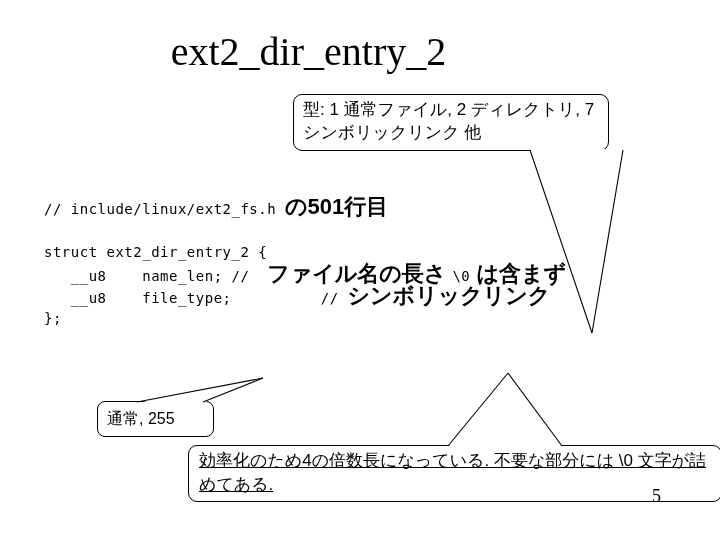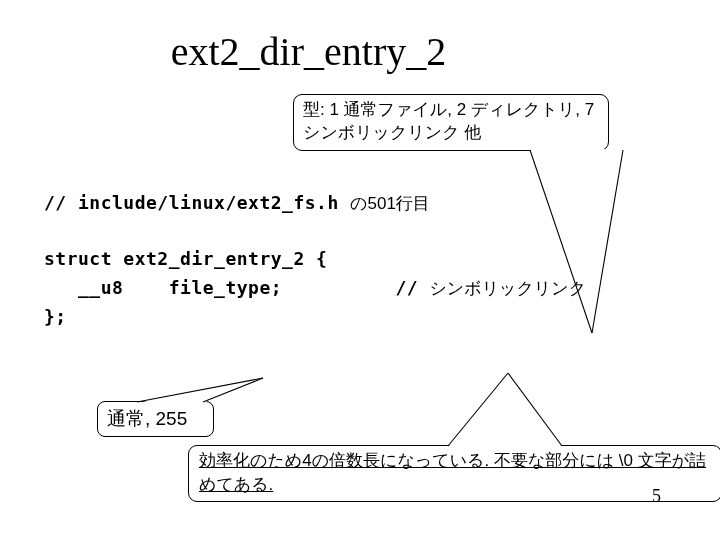--- a/index.html
+++ b/index.html
@@ -9,30 +9,30 @@
   
   .slide-title{top:28px;left:0;width:617px;text-align:center;
     font-family:"Liberation Serif","DejaVu Serif",serif;font-size:40px;
     font-weight:normal;letter-spacing:0px;z-index:3;}
   
   .callout{background:#fff;border:1.5px solid #000;border-radius:9px;
     box-sizing:border-box;z-index:1;}
   .callout .txt{font-size:17px;line-height:23px;}
   .co-type{left:293px;top:94px;width:316px;height:57px;padding:3px 9px;}
   .co-usual{left:97px;top:401px;width:117px;height:36px;padding:5px 9px;border-radius:8px;}
-  .co-usual .txt{font-size:19px;line-height:24px;white-space:nowrap;}
+  .co-usual .txt{font-size:16px;line-height:24px;white-space:nowrap;}
   .co-pad{left:188px;top:445px;width:534px;height:57px;padding:3px 10px;text-decoration:underline;}
   .co-pad .txt{font-size:17px;line-height:24px;}
   
   .codewrap{left:44px;top:241px;z-index:3;}
-  .code-line{white-space:pre;height:22px;line-height:22px;margin-top:7px;}
+  .code-line{white-space:pre;height:22px;line-height:22px;}
   .cd{font-family:"DejaVu Sans Mono","Liberation Mono",monospace;
-      font-weight:bold;font-size:18px;letter-spacing:.5px;}
+      font-weight:normal;font-size:14px;letter-spacing:.5px;}
   .jp{font-family:"Liberation Sans","DejaVu Sans",sans-serif;
-      font-weight:normal;font-size:17px;letter-spacing:0;}
+      font-weight:bold;font-size:22px;letter-spacing:0;}
   .include-line{left:44px;top:192px;white-space:pre;z-index:3;}
   
   .connectors{left:0;top:0;z-index:2;pointer-events:none;}
   .page-num{left:652px;top:486px;font-family:"Liberation Serif","DejaVu Serif",serif;
     font-size:18px;z-index:3;}
 </style>
 </head>
 <body>
 
 <div class="abs slide-title">ext2_dir_entry_2</div>
@@ -61,17 +61,18 @@
 
   <polygon points="448,447 508,372 562,447" fill="#ffffff" stroke="none"></polygon>
   <line x1="448" y1="446" x2="508" y2="373" stroke="#000" stroke-width="1.1"></line>
   <line x1="562" y1="446" x2="508" y2="373" stroke="#000" stroke-width="1.1"></line>
 </svg>
 
 <div class="abs include-line"><span class="cd">// include/linux/ext2_fs.h </span><span class="jp">の501行目</span></div>
 
 <div class="abs codewrap">
   <div class="code-line"><span class="cd">struct ext2_dir_entry_2 {</span></div>
+  <div class="code-line"><span class="cd">   __u8    name_len; //  </span><span class="jp">ファイル名の長さ </span><span class="cd">\0</span><span class="jp"> は含まず</span></div>
   <div class="code-line"><span class="cd">   __u8    file_type;          // </span><span class="jp">シンボリックリンク</span></div>
   <div class="code-line"><span class="cd">};</span></div>
 </div>
 
 <div class="abs page-num">5</div>
 
 </body></html>

